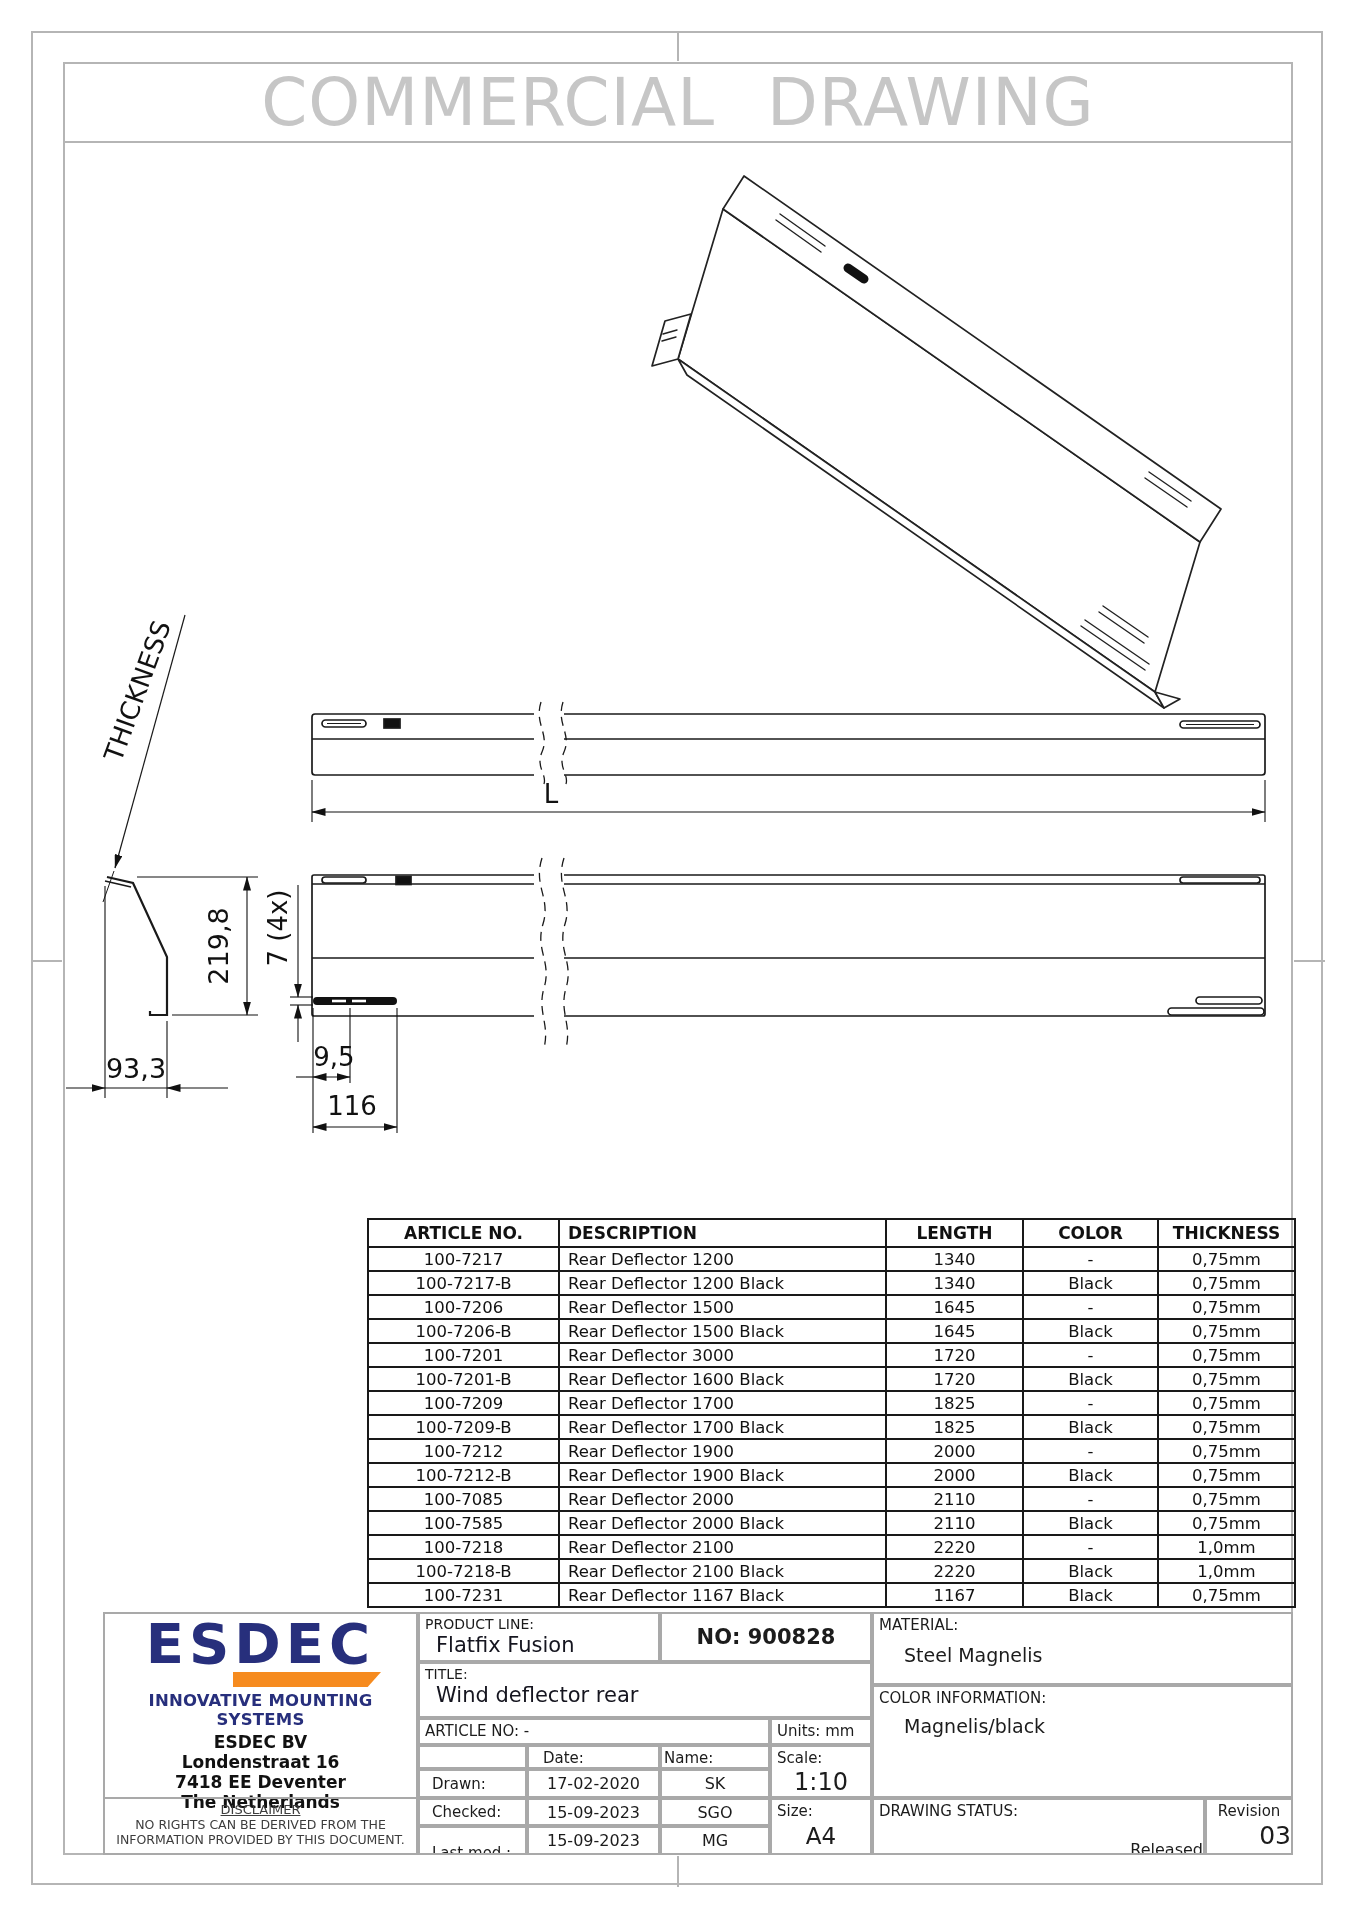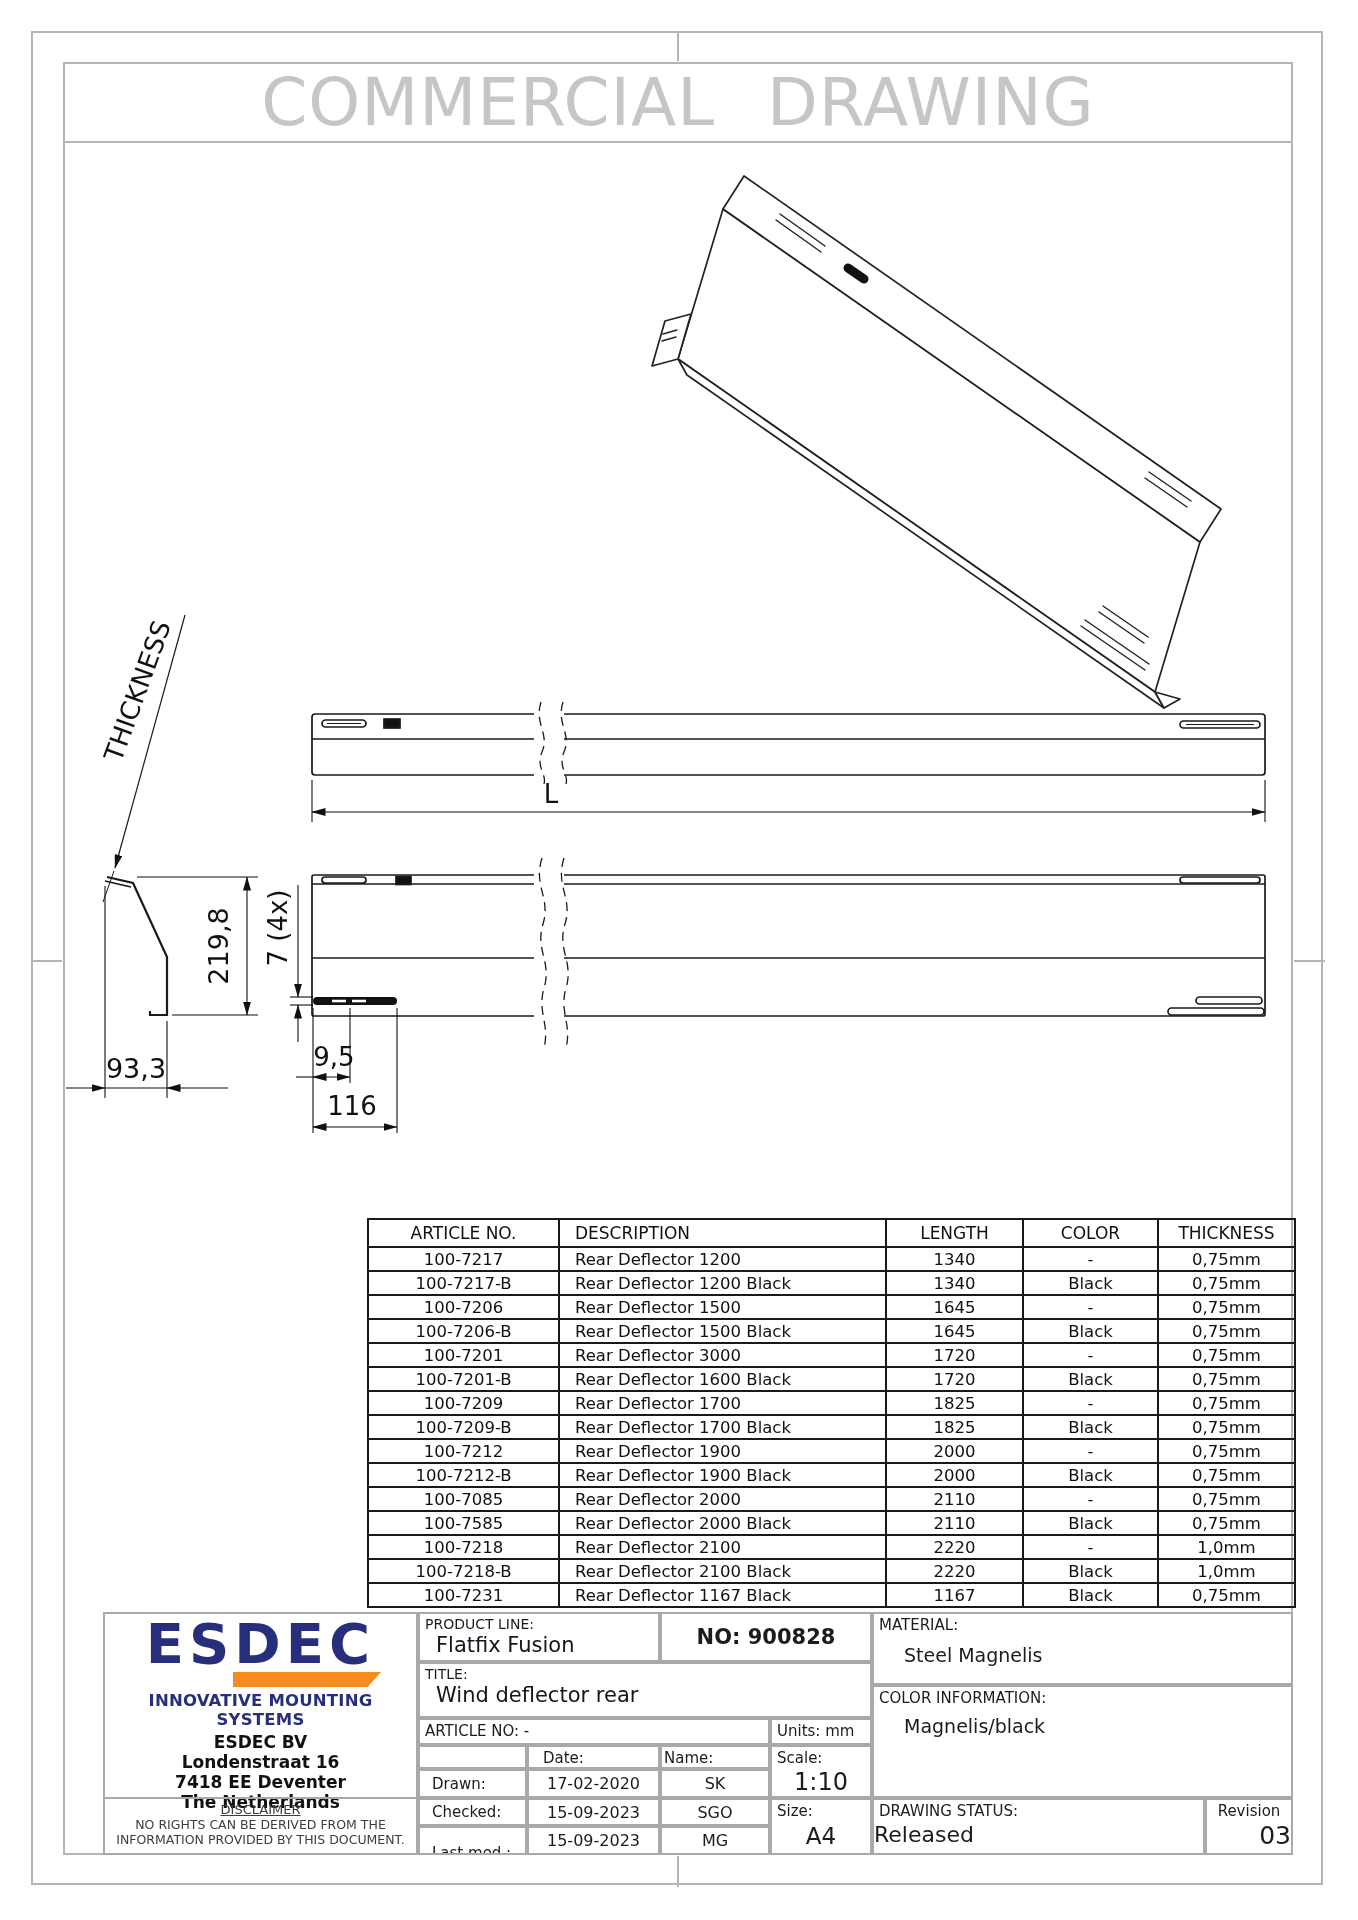--- a/index.html
+++ b/index.html
@@ -16,22 +16,22 @@
   .title-band h1{margin:0;font-size:66px;font-weight:normal;letter-spacing:1px;
                  word-spacing:30px;color:#c6c6c6;white-space:nowrap;}
   
   svg.art{position:absolute;left:0;top:0;}
   
   .parts-wrap{position:absolute;left:367px;top:1218px;}
   table.parts{border-collapse:collapse;table-layout:fixed;width:927px;
               font-family:"DejaVu Sans",sans-serif;font-size:16.5px;color:#111;}
   table.parts th,table.parts td{border:2px solid #191919;padding:0 2px;height:22px;
               text-align:center;white-space:nowrap;overflow:hidden;font-weight:normal;}
-  table.parts thead th{height:26px;font-size:17px;}
-  table.parts .col-description, table.parts th.h-description{text-align:left;padding-left:15px;}
+  table.parts thead th{height:26px;font-size:17px;font-weight:bold;}
+  table.parts .col-description, table.parts th.h-description{text-align:left;padding-left:8px;}
   
   .tb-cell{position:absolute;border:2px solid #a9a9a9;box-sizing:border-box;
            font-size:14px;color:#1c1c1c;overflow:hidden;}
   .tb-cell .lbl{display:block;padding:2px 0 0 5px;font-size:14px;}
   .tb-cell .big{display:block;padding:1px 0 0 16px;font-size:21px;font-weight:normal;color:#15151f;}
   .tb-cell .mid{display:block;padding:2px 0 0 30px;font-size:19px;}
   .center-text{display:flex;align-items:center;justify-content:center;height:100%;}
   
   .esdec-block{position:absolute;left:103px;top:1612px;width:315px;height:243px;
                border:2px solid #a9a9a9;box-sizing:border-box;text-align:center;}
@@ -386,20 +386,20 @@
   <div class="tb-cell" style="left:872px;top:1612px;width:421px;height:73px">
     <span class="lbl" style="font-size:15px">MATERIAL:</span>
     <span class="mid" style="margin-top:8px">Steel Magnelis</span>
   </div>
   <div class="tb-cell" style="left:872px;top:1685px;width:421px;height:113px">
     <span class="lbl" style="font-size:15px">COLOR INFORMATION:</span>
     <span class="mid" style="margin-top:6px">Magnelis/black</span>
   </div>
   <div class="tb-cell" style="left:872px;top:1798px;width:333px;height:57px">
     <span class="lbl" style="font-size:15px">DRAWING STATUS:</span>
-    <div style="text-align:left;font-size:22px;margin-top:2px">Released</div>
+    <div style="text-align:right;font-size:16px;margin-top:20px">Released</div>
   </div>
   <div class="tb-cell" style="left:1205px;top:1798px;width:88px;height:57px">
     <div style="text-align:center;font-size:15px;padding-top:2px">Revision</div>
     <div style="text-align:right;font-size:25px;margin-top:1px">03</div>
   </div>
 
 </div>
 
 </body></html>

